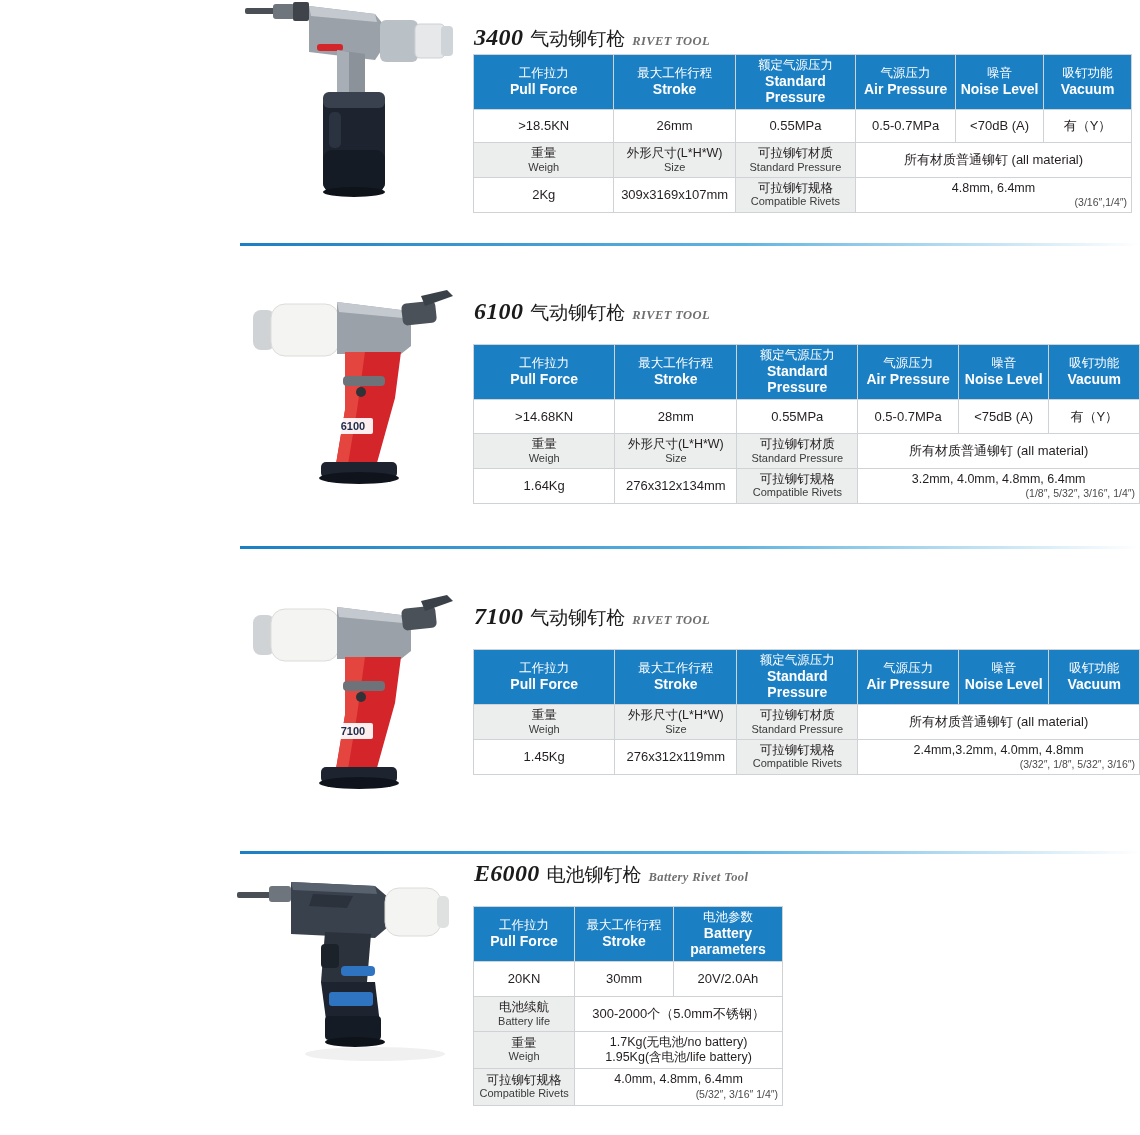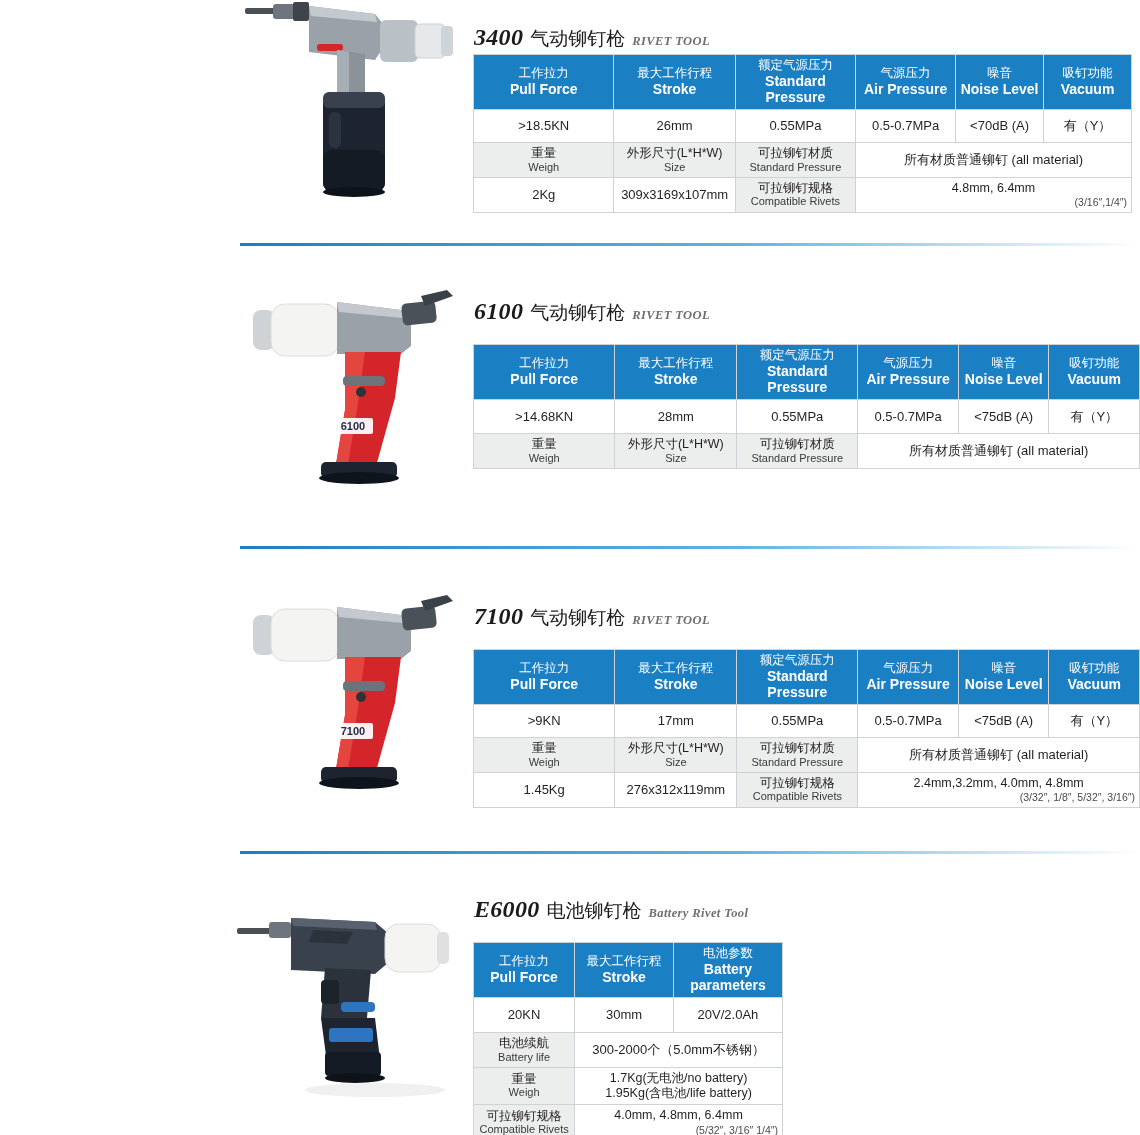--- a/index.html
+++ b/index.html
@@ -293,20 +293,32 @@
       </td>
       <td class="lbl">
         <span>外形尺寸(L*H*W)</span>
         <span class="en">Size</span>
       </td>
       <td class="lbl">
         <span>可拉铆钉材质</span>
         <span class="en">Standard Pressure</span>
       </td>
       <td class="val" colspan="3">所有材质普通铆钉 (all material)</td>
+    </tr>
+    <tr style="height:35px;">
+      <td class="val">1.64Kg</td>
+      <td class="val">276x312x134mm</td>
+      <td class="lbl">
+        <span>可拉铆钉规格</span>
+        <span class="en">Compatible Rivets</span>
+      </td>
+      <td class="val" colspan="3">
+        <span class="line2">3.2mm, 4.0mm, 4.8mm, 6.4mm</span>
+        <span class="sub">(1/8″, 5/32″, 3/16″, 1/4″)</span>
+      </td>
     </tr>
   </tbody>
     </table>
 
   <div class="divider" style="top:266px;"></div>
 </div>
 
 <div class="product" style="top:585px;height:250px;">
 
   <div class="img-box" style="top:0;">
@@ -355,28 +367,20 @@
       </td>
       <td class="hdr" style="width:80px;">
         <span>噪音</span>
         <span class="en">Noise Level</span>
       </td>
       <td class="hdr" style="width:80px;">
         <span>吸钉功能</span>
         <span class="en">Vacuum</span>
       </td>
     </tr>
-    <tr style="height:33px;">
-      <td class="val">&gt;9KN</td>
-      <td class="val">17mm</td>
-      <td class="val">0.55MPa</td>
-      <td class="val">0.5-0.7MPa</td>
-      <td class="val">&lt;75dB (A)</td>
-      <td class="val">有（Y）</td>
-    </tr>
     <tr style="height:34px;">
       <td class="lbl">
         <span>重量</span>
         <span class="en">Weigh</span>
       </td>
       <td class="lbl">
         <span>外形尺寸(L*H*W)</span>
         <span class="en">Size</span>
       </td>
       <td class="lbl">
@@ -396,21 +400,21 @@
         <span class="line2">2.4mm,3.2mm, 4.0mm, 4.8mm</span>
         <span class="sub">(3/32″, 1/8″, 5/32″, 3/16″)</span>
       </td>
     </tr>
   </tbody>
     </table>
 
   <div class="divider" style="top:266px;"></div>
 </div>
 
-<div class="product" style="top:890px;height:245px;">
+<div class="product" style="top:854px;height:245px;">
 
   <div class="img-box" style="left:225px;top:10px;width:250px;">
     <svg width="250" height="220" viewBox="0 0 250 220">
 
       <rect x="12" y="28" width="34" height="6" rx="2" fill="#4a4f55"></rect>
       <rect x="44" y="22" width="22" height="16" rx="3" fill="#6e757c"></rect>
 
       <path d="M66 18 L150 22 L164 34 L164 62 L150 74 L66 70 Z" fill="#39414d"></path>
       <path d="M66 18 L150 22 L152 30 L68 26 Z" fill="#58626f"></path>
       <path d="M88 30 L128 32 L122 44 L84 42 Z" fill="#2b323c"></path>

